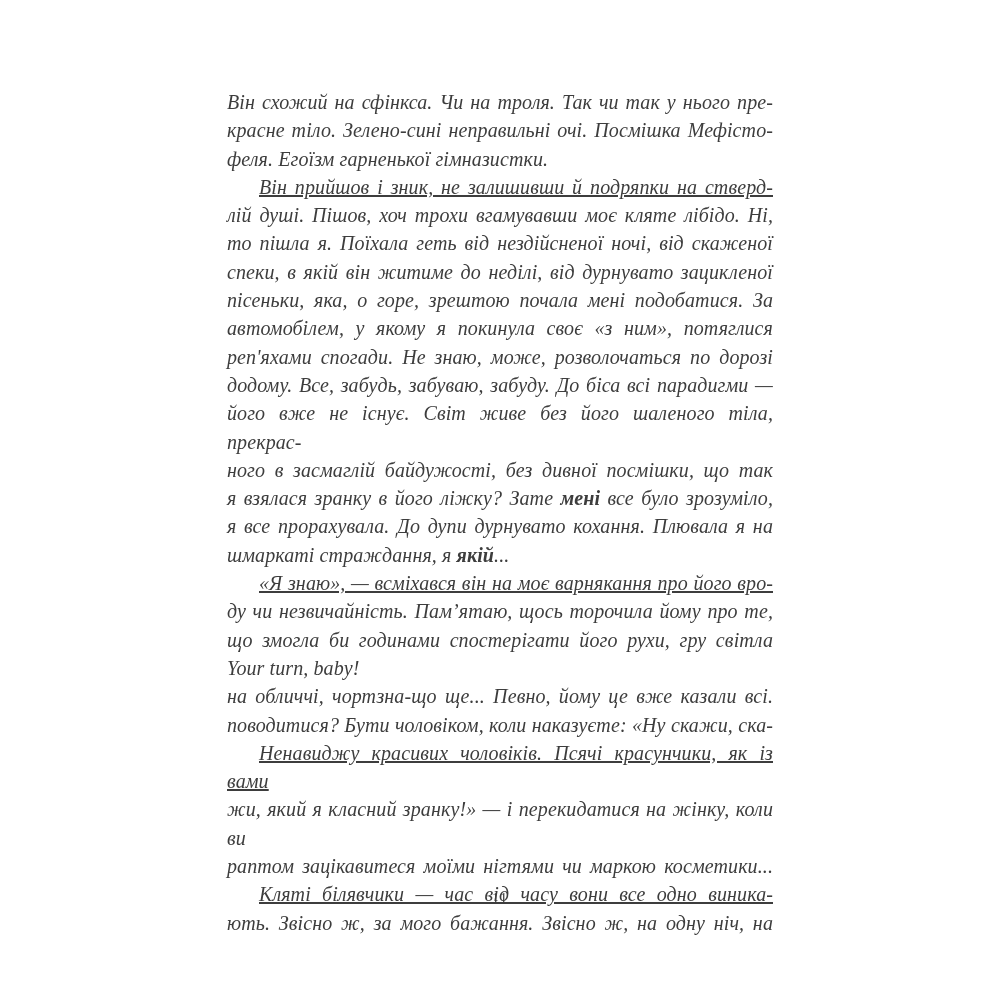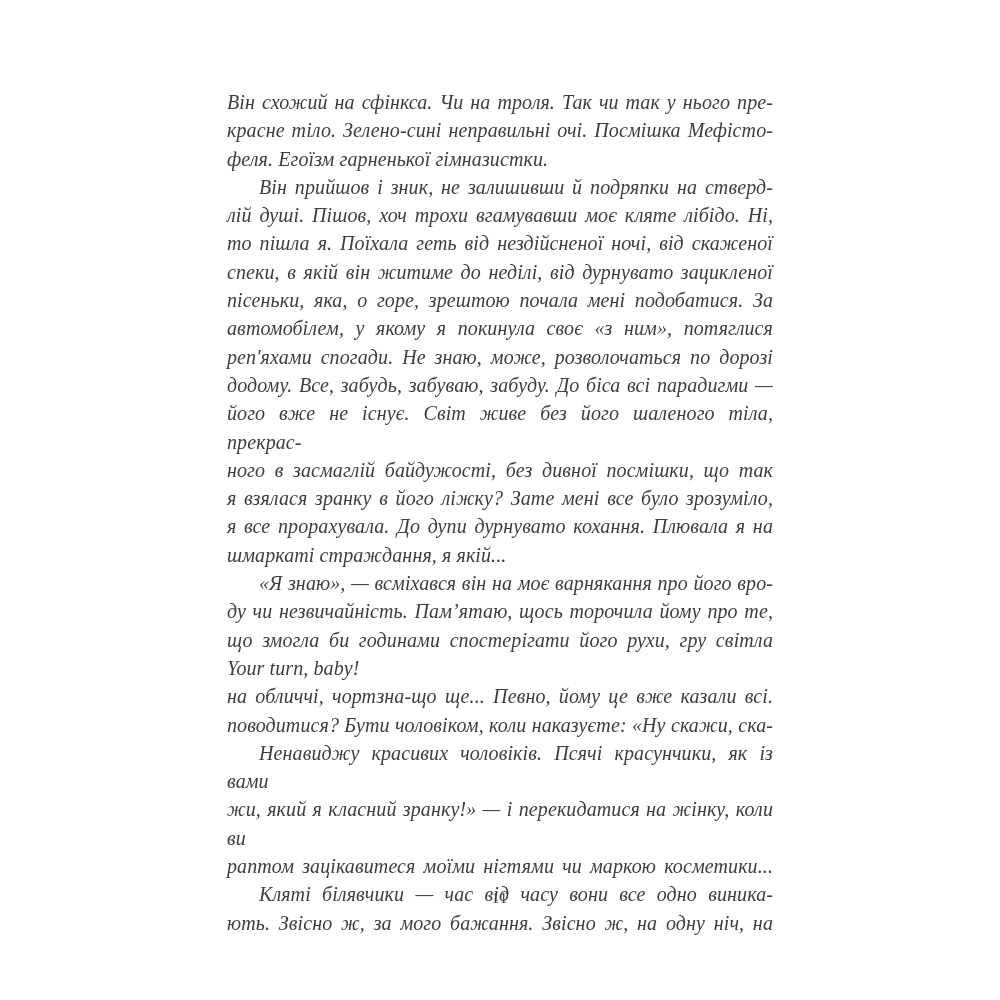--- a/index.html
+++ b/index.html
@@ -31,23 +31,24 @@
     text-align-last: left;
     -moz-text-align-last: left;
     white-space: normal;
   }
   .line.j {
     text-align-last: justify;
     -moz-text-align-last: justify;
   }
   .line.indent {
     text-indent: 32px;
+    text-decoration: underline;
   }
   .b {
-    font-weight: normal;
+    font-weight: bold;
   }
   .page-number {
     position: absolute;
     left: 227px;
     width: 546px;
     top: 890px;
     text-align: center;
     font-size: 15px;
     font-style: normal;
     color: #3d3d3d;

